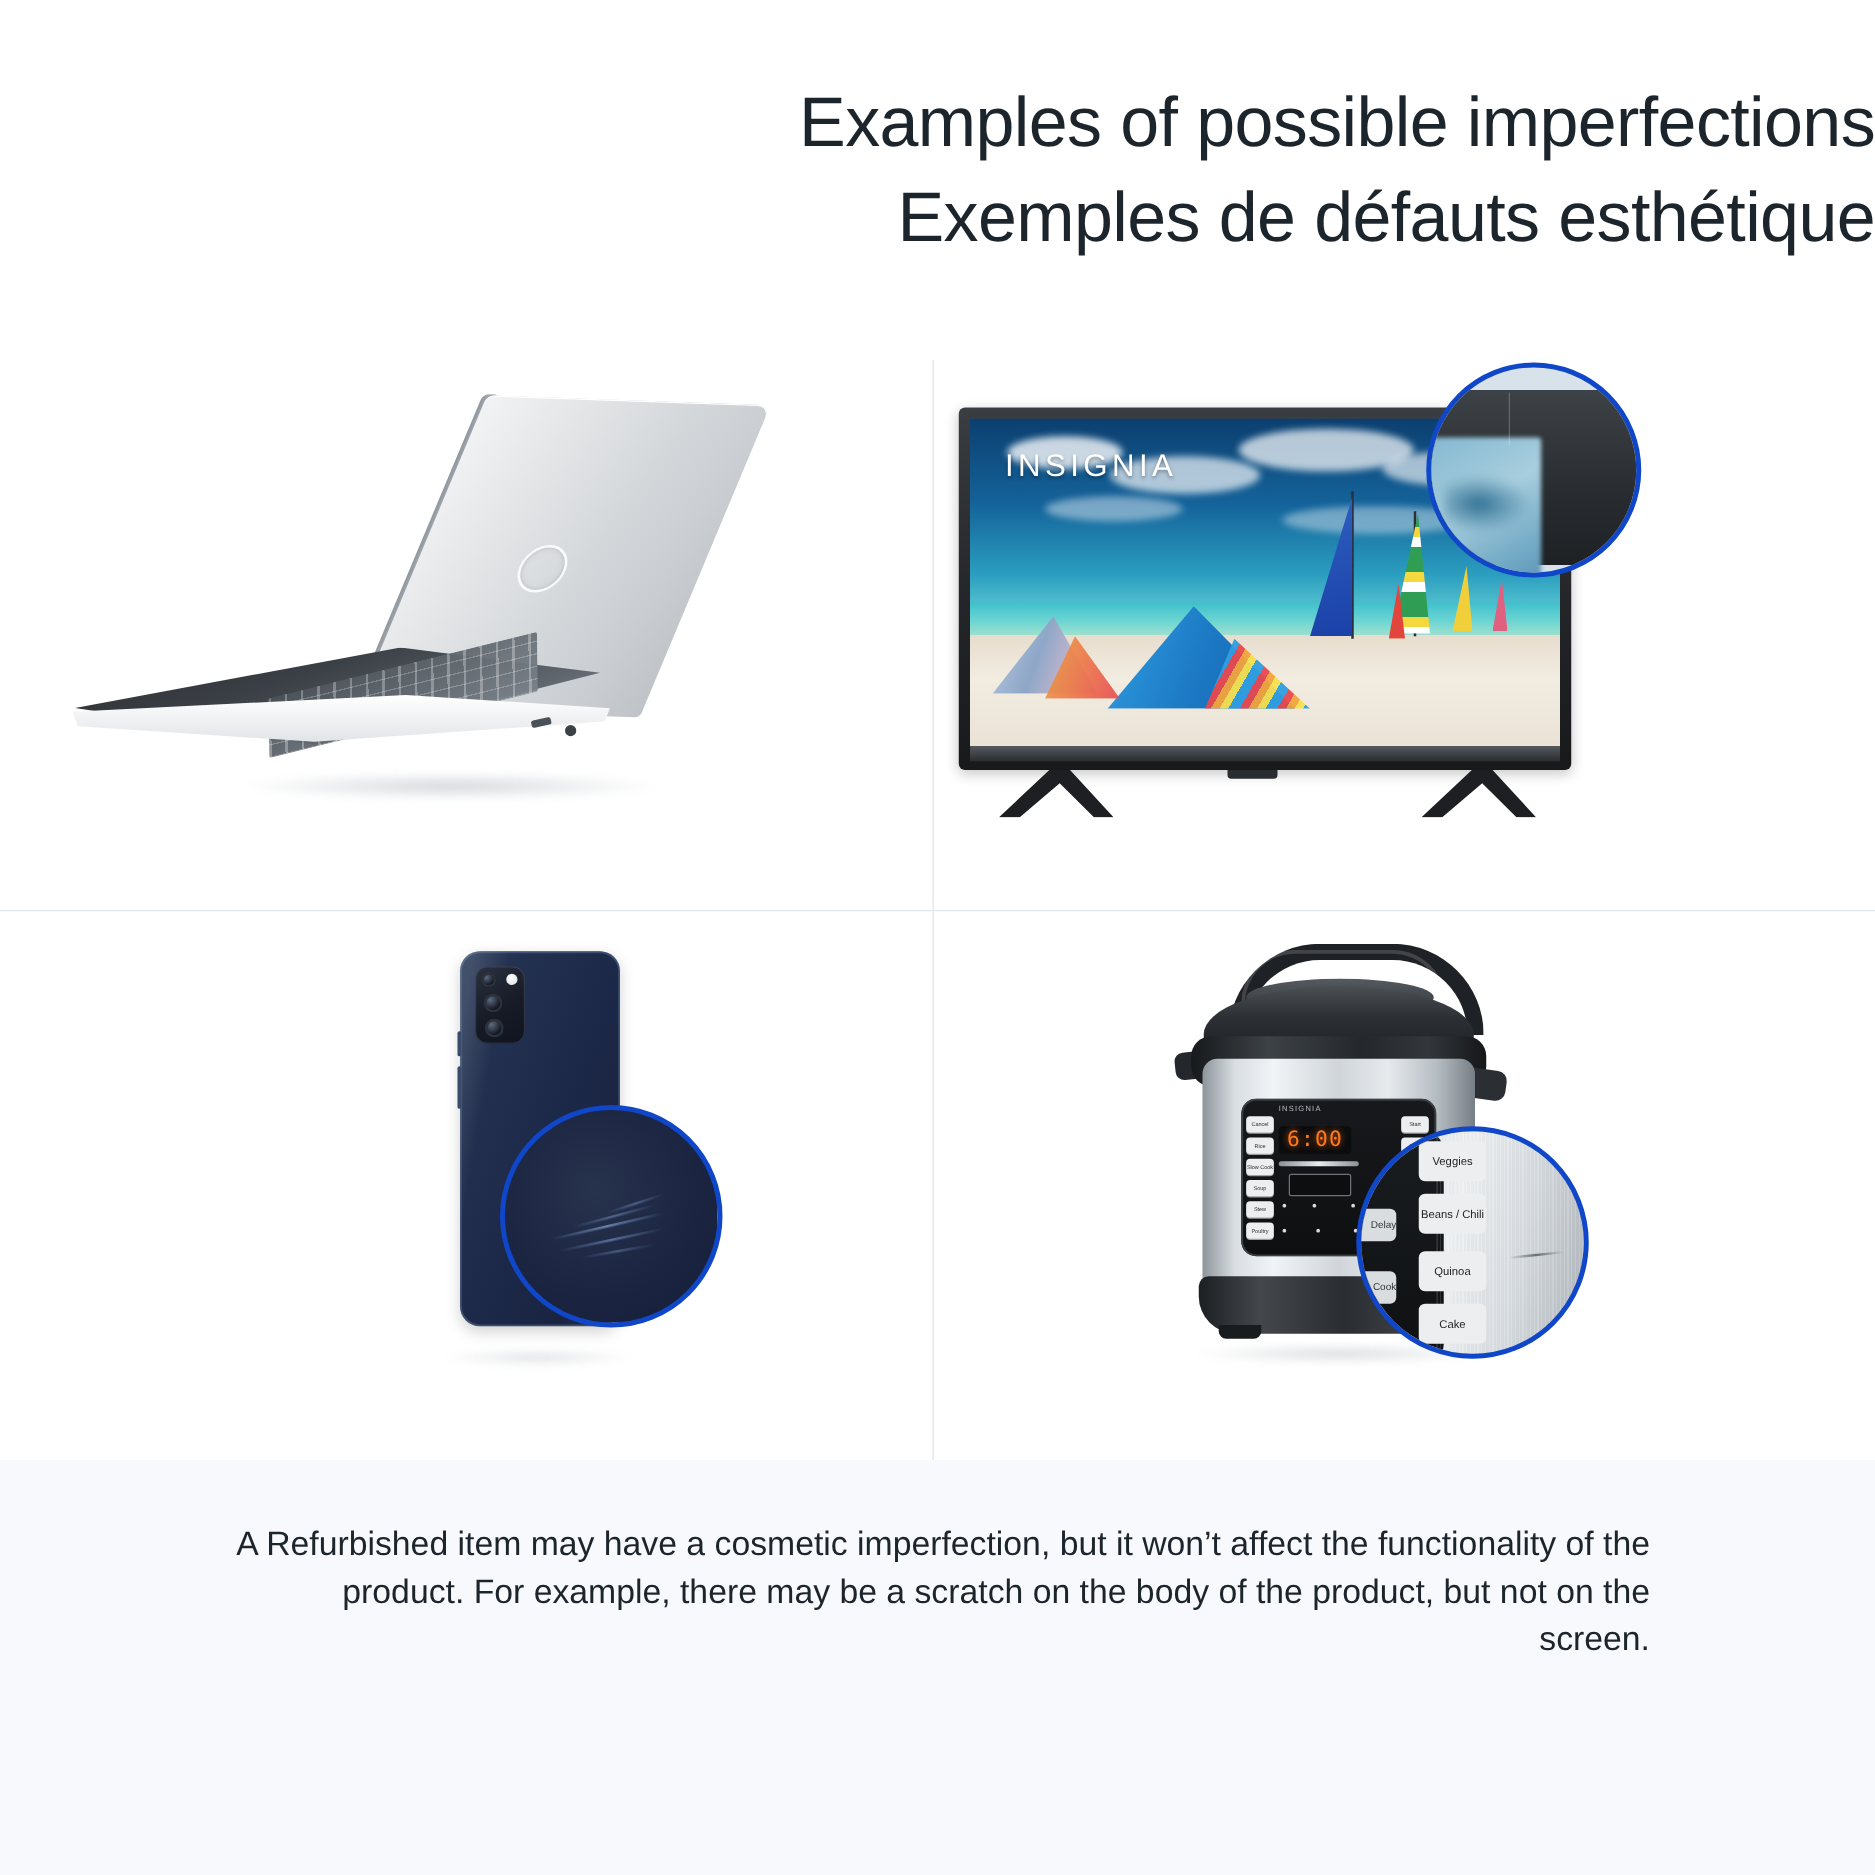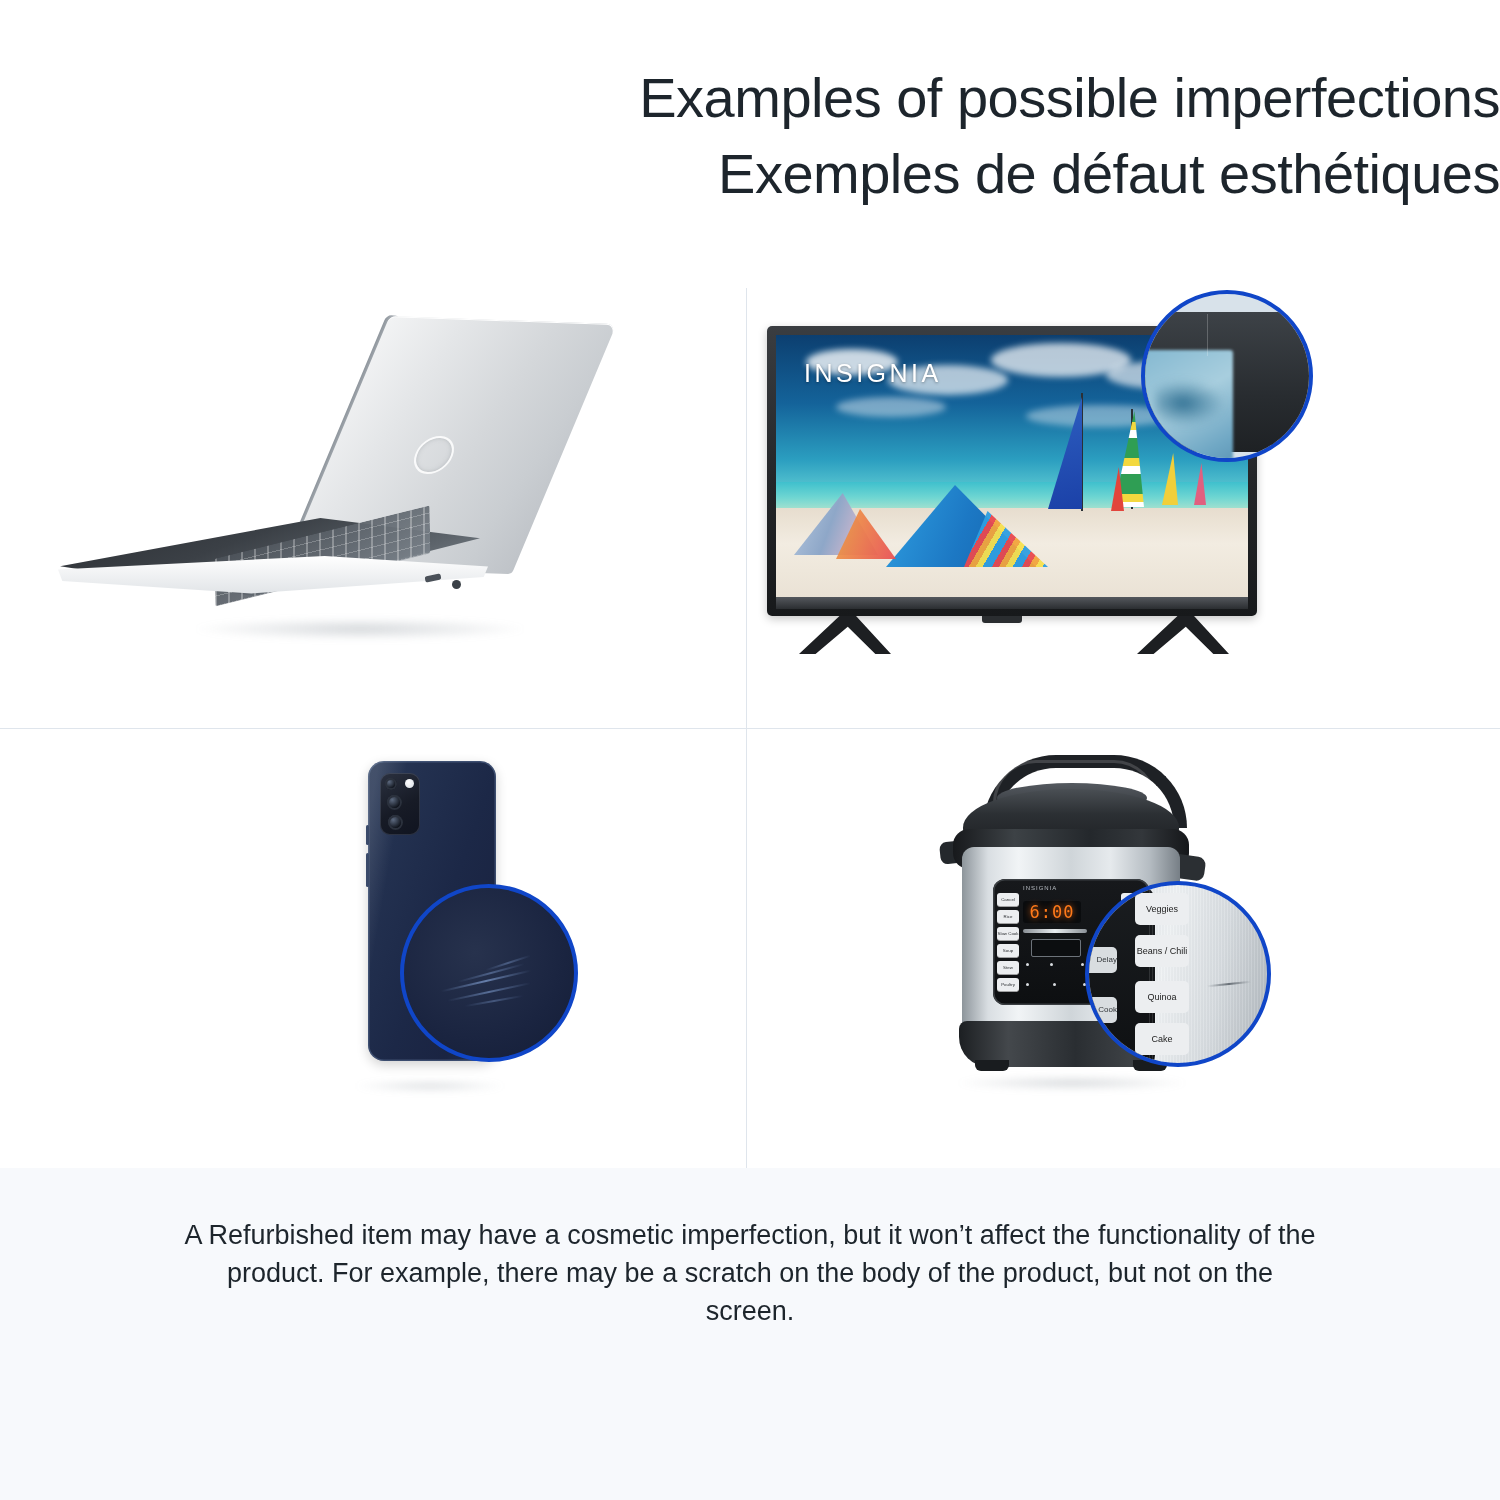--- a/index.html
+++ b/index.html
@@ -254,21 +254,21 @@
     text-shadow:0 0 6px rgba(255,110,20,.85);
   }
   .ck-btncol{position:absolute;width:22px;}
   .ck-btn{
     background:#eceef0;border-radius:3px;height:13px;margin-bottom:4px;
     color:#2a2d30;font-size:4.4px;line-height:13px;text-align:center;
     box-shadow:0 1px 0 rgba(255,255,255,.6);overflow:hidden;
   }
   .ck-dot{position:absolute;width:3px;height:3px;border-radius:50%;background:#d8dce0;}
   .mag-ck{
-    left:338px;top:152px;width:186px;height:186px;
+    left:338px;top:172px;width:186px;height:186px;
     background:linear-gradient(100deg,#b9c0c6 0%,#dfe4e8 18%,#eef1f3 42%,#d6dbdf 70%,#aeb5bb 100%);
   }
   .mag-ck .zpanel{
     position:absolute;left:-52px;top:0;width:118px;height:186px;
     background:linear-gradient(180deg,#1a1d20,#0e1012);
     border-radius:0 16px 16px 0;
   }
   .mag-ck .zbtn{
     position:absolute;left:46px;background:#eceef0;border-radius:5px;width:54px;height:32px;
     color:#222;font-size:9px;line-height:11px;text-align:center;
@@ -288,35 +288,35 @@
     background:repeating-linear-gradient(90deg, rgba(255,255,255,.22) 0 1px, rgba(0,0,0,.03) 1px 3px);
     opacity:.55;
   }
 
   
   .footer{
     position:absolute;left:0;top:1168px;width:1500px;height:332px;
     background:#f7f9fc;
   }
   .footer-inner{
-    position:absolute;left:180px;top:48px;width:1140px;text-align:center;color:#1d252c;
+    position:absolute;left:180px;top:48px;width:1140px;text-align:right;color:#1d252c;
   }
   .fp{
     font-size:27px;line-height:38px;margin:0 0 26px 0;
   }
   .fp:last-child{margin-bottom:0;}
 </style>
 </head>
 <body>
 
 <div class="page">
 
   <div class="title-block">
     <div class="title-line">Examples of possible imperfections</div>
-    <div class="title-line">Exemples de défaut esthétiques</div>
+    <div class="title-line">Exemples de défauts esthétique</div>
   </div>
 
   <div class="grid">
     <div class="vdiv"></div>
     <div class="hdiv"></div>
 
     <div class="cell cell-tl">
       <div class="laptop-wrap">
         <div class="lap-shadow"></div>
         <div class="lid-edge"></div>

